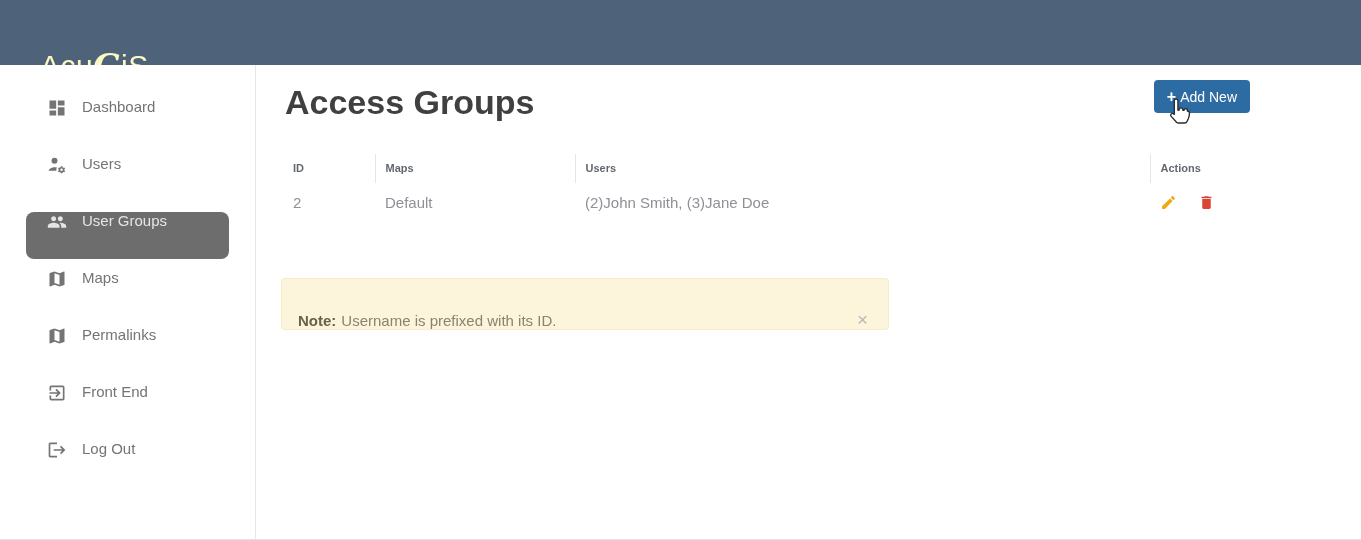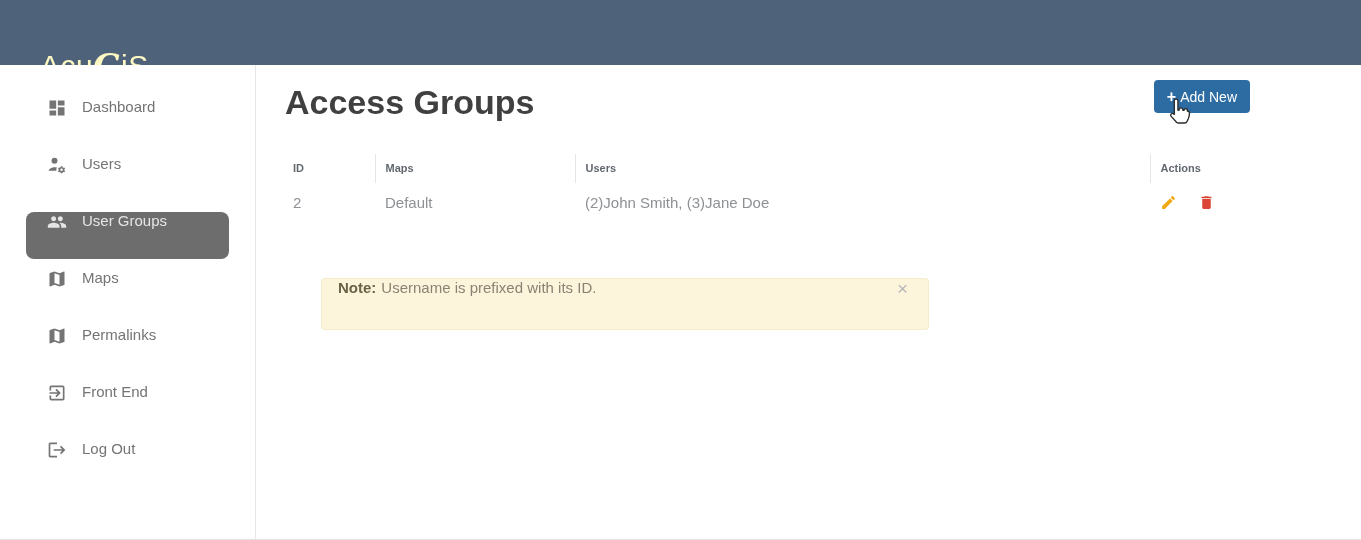--- a/index.html
+++ b/index.html
@@ -73,22 +73,22 @@
   }
   .action-icons { display:flex; gap:21px; align-items:center; }
   .action-icons svg { width:17px; height:17px; cursor:pointer; }
   .icon-edit { fill:#f0a911; }
   .icon-delete { fill:#dc4434; }
 
   
   .note {
     position:absolute; left:25px; top:213px; width:608px; height:52px;
     background:#fcf5dc; border:1px solid #f5ecc9; border-radius:4px;
-    box-sizing:border-box; display:flex; align-items:flex-start;
-    padding:0 20px 0 16px; font-size:15px; color:#8b8272;margin-left:40px;
+    box-sizing:border-box; display:flex; align-items:flex-end;
+    padding:0 20px 0 16px; font-size:15px; color:#8b8272;
   }
   .note b { color:#6b6145; margin-right:5px; }
   .note-close {
     margin-left:auto; color:#b9b9b9; font-size:19px; line-height:1;
     cursor:pointer; font-weight:400;
   }
 
   
   .hand-cursor { position:absolute; left:1166px; top:97px; pointer-events:none; }
 

